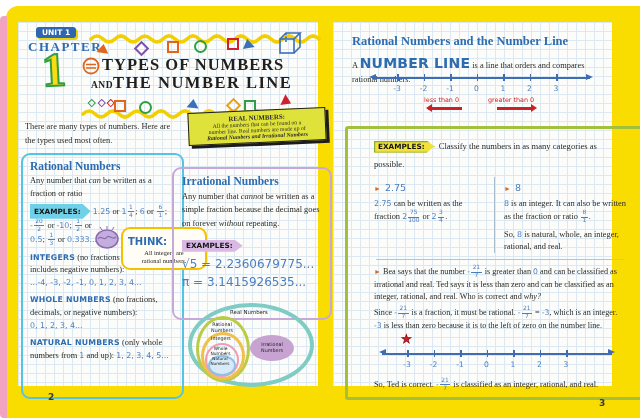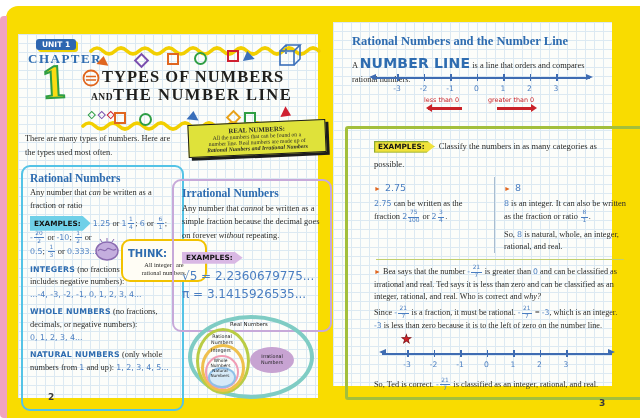--- a/index.html
+++ b/index.html
@@ -4,21 +4,21 @@
 <style>
   html,body{margin:0;padding:0}
   body{width:640px;height:418px;position:relative;background:#ffffff;overflow:hidden;
        font-family:"Liberation Serif",serif;color:#2b2b29;-webkit-font-smoothing:antialiased}
   .abs{position:absolute}
   
   .cover{left:6px;top:6px;width:634px;height:412px;background:#f9dc00;border-radius:12px 0 0 0}
   .pink-edge{left:0;top:16px;width:7px;height:402px;background:#f1a3c0;border-radius:4px 0 0 4px}
   .page{background:#fcfdfa;background-image:linear-gradient(#dce9f2 1px,transparent 1px),
         linear-gradient(90deg,#dce9f2 1px,transparent 1px);background-size:9px 9px}
-  .pageL{left:18px;top:34px;width:300px;height:364px}
+  .pageL{left:18px;top:22px;width:300px;height:364px}
   .pageR{left:333px;top:22px;width:279px;height:364px}
   .pagenum{font-family:"DejaVu Sans",sans-serif;font-weight:bold;font-size:9px;color:#3a3a38}
   
   .bluehead{color:#2e6cb0;font-weight:bold;font-family:Liberation Serif, serif}
   .body-text{font-size:8.4px;line-height:1.5;color:#2b2b29}
   .bn{color:#4a7ec1;font-family:"DejaVu Sans",sans-serif;font-size:0.94em}
   .bterm{color:#2e6cb0;font-weight:bold;font-family:"DejaVu Sans",sans-serif;font-size:7.8px;letter-spacing:.2px}
   em.it{font-style:italic}
   .frac{display:inline-block;vertical-align:-3px;text-align:center;line-height:1;
         font-family:"DejaVu Sans",sans-serif;color:#4a7ec1;font-size:5.9px;margin:0 1px}

